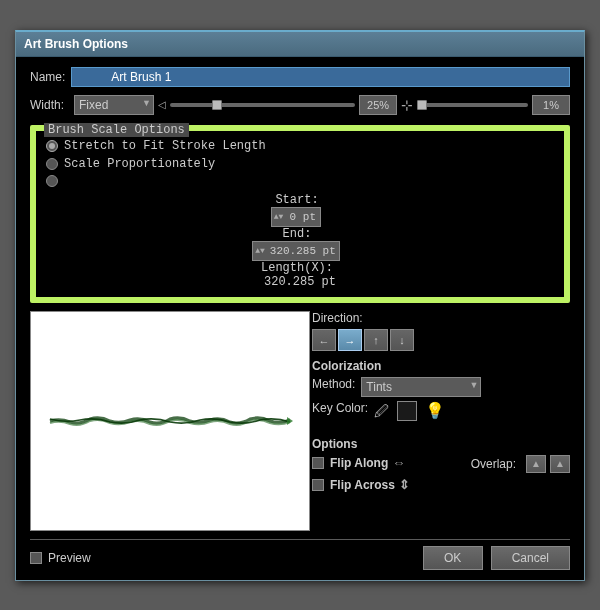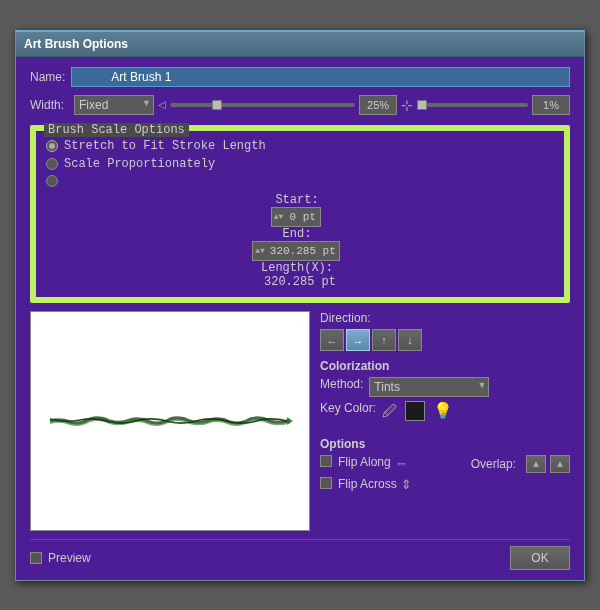--- a/index.html
+++ b/index.html
@@ -8,21 +8,21 @@
       display: flex;
       align-items: center;
       justify-content: center;
       width: 600px;
       height: 610px;
       font-family: Arial, sans-serif;
       font-size: 12px;
     }
     .dialog {
       width: 570px;
-      background: #4c1d95;
+      background: #000000;
       border: 1px solid #6a8fa0;
       border-top: 2px solid #6aaccc;
       box-shadow: 2px 2px 8px rgba(0,0,0,0.7);
     }
     .title-bar {
       background: linear-gradient(to bottom, #5c7f96, #4a6a7e);
       padding: 5px 8px;
       color: #fff;
       font-size: 12px;
       font-weight: bold;
@@ -156,21 +156,21 @@
     }
     .spin-value {
       color: #ccc;
       font-size: 11px;
       padding: 0 3px;
       min-width: 35px;
       text-align: center;
     }
     .main-area {
       display: flex;
-      gap: 10px;
+      gap: 2px;
       margin-bottom: 8px;
     }
     .preview-box {
       width: 280px;
       height: 220px;
       background: #fff;
       border: 1px solid #888;
       flex-shrink: 0;
       display: flex;
       align-items: center;
@@ -232,23 +232,24 @@
       font-size: 14px;
       margin-right: 4px;
     }
     .light-icon {
       color: #ccc;
       font-size: 16px;
       margin-left: 4px;
     }
     .checkbox-row {
       display: flex;
-      align-items: flex-start;
+      align-items: center;
       margin-bottom: 6px;
       color: #ccc;
+      font-weight: bold;
     }
     .checkbox {
       width: 12px;
       height: 12px;
       border: 1px solid #888;
       background: #555;
       margin-right: 6px;
       flex-shrink: 0;
     }
     .flip-icon {
@@ -450,16 +451,17 @@
       </div>
     </div>
 
     <div class="bottom-row">
       <div class="preview-check">
         <div class="checkbox"></div>
         <span>Preview</span>
       </div>
       <div class="button-row">
         <button class="btn">OK</button>
+        <button class="btn">Cancel</button>
       </div>
     </div>
   </div>
 </div>
 
 </body></html>

